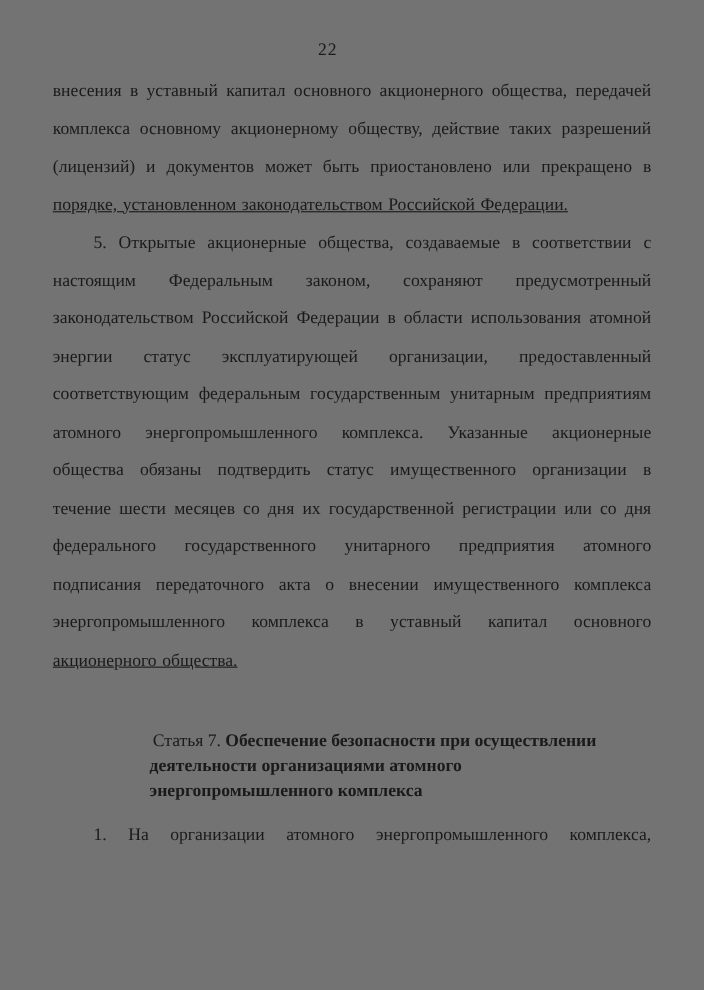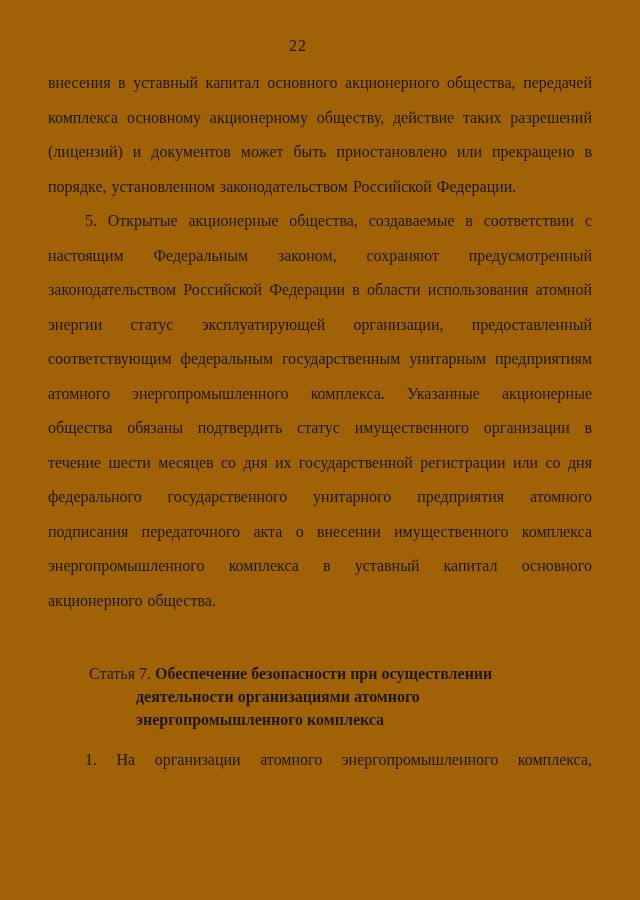--- a/index.html
+++ b/index.html
@@ -1,20 +1,20 @@
 <!DOCTYPE html>
 <html><head>
 <meta charset="utf-8">
 <style>
   html, body { margin: 0; padding: 0; }
   .page {
     position: relative;
     width: 640px;
     height: 900px;
-    background: #a16207;
+    background: #737373;
     overflow: hidden;
     font-family: "Liberation Serif", "DejaVu Serif", serif;
     color: #1a1a1a;
   }
   .pagenum {
     position: absolute;
     top: 36px;
     left: 48px;
     width: 500px;
     text-align: center;
@@ -31,31 +31,32 @@
   .line {
     font-size: 16px;
     line-height: 34.5px;
     text-align: justify;
     text-align-last: justify;
     word-spacing: 1px;
   }
   .line.end {
     text-align: left;
     text-align-last: left;
+    text-decoration: underline;
   }
   .line.indent {
     text-indent: 37px;
   }
   .article-heading {
     margin-top: 44px;
     font-size: 16px;
     line-height: 23px;
     font-weight: bold;
   }
-  .article-heading .h1 { margin-left: 41px; }
+  .article-heading .h1 { margin-left: 41px; text-align: center; }
   .article-heading .h2 { margin-left: 88px; }
   .article-label { font-weight: normal; }
   .item-first {
     margin-top: 12px;
   }
 </style>
 </head>
 <body>
 
 <div class="page">

